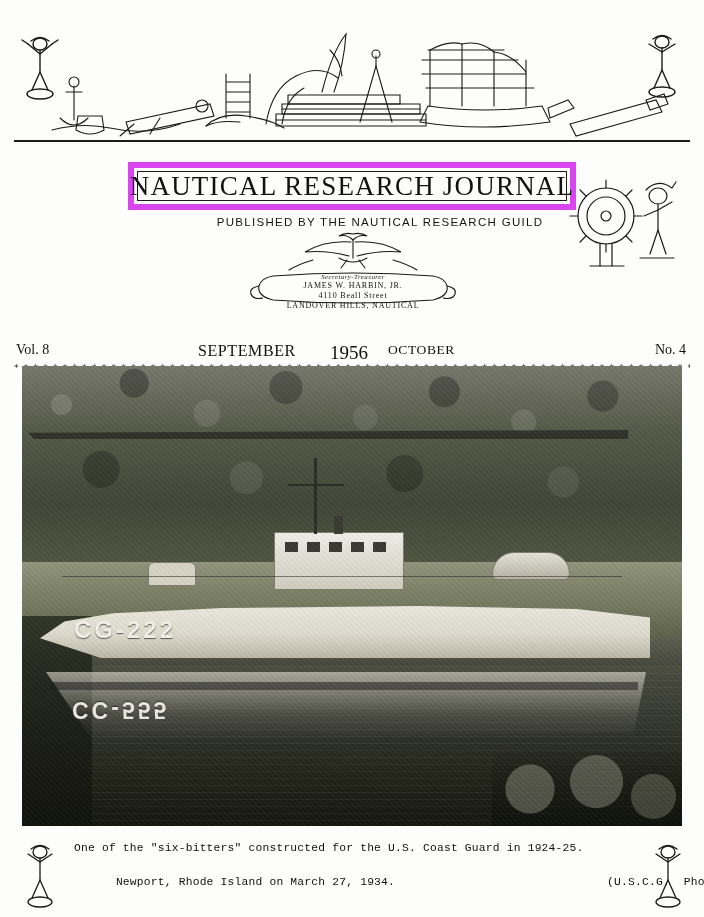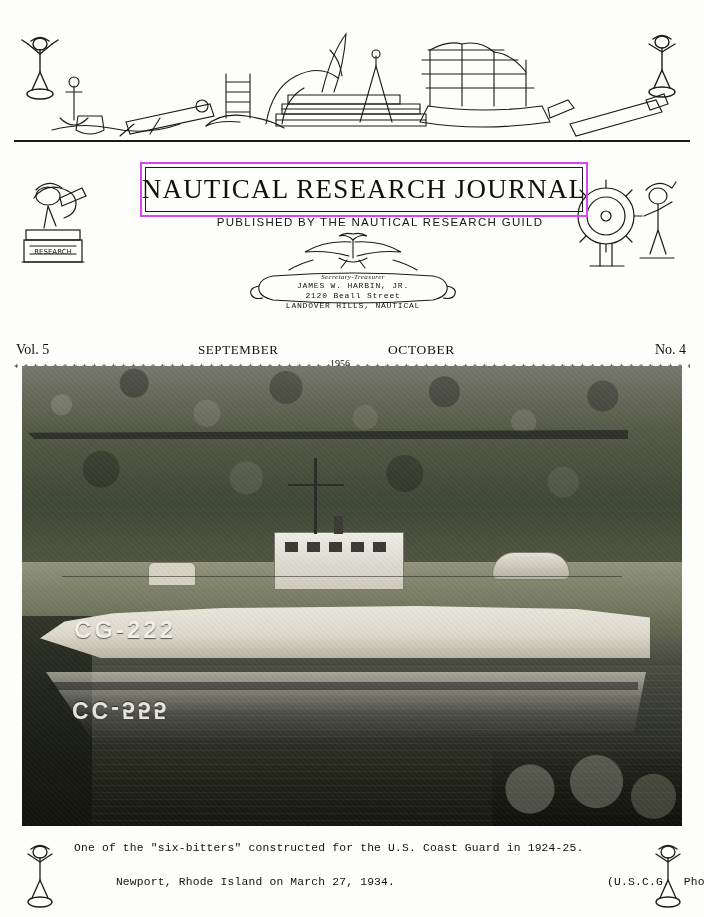--- a/index.html
+++ b/index.html
@@ -50,25 +50,25 @@
   .corner-figure.tl { left: 14px; top: 30px; }
   .corner-figure.tr { left: 636px; top: 28px; }
 
   
   .masthead {
     position: relative;
     height: 190px;
   }
   .title-box {
     position: absolute;
-    left: 140px;
+    left: 128px;
     top: 14px;
     width: 448px;
-    height: 55px;
-    border: 2px solid #d946ef;
+    height: 48px;
+    border: 6px solid #d946ef;
     box-sizing: border-box;
   }
   .title-box-inner {
     position: absolute;
     left: 3px;
     top: 3px;
     right: 3px;
     bottom: 3px;
     border: 1px solid #1a1a1a;
     display: flex;
@@ -105,21 +105,21 @@
   }
   .eagle-art { height: 42px; }
   .sec-label {
     font-size: 7px;
     font-style: italic;
     letter-spacing: 0.4px;
     color: #222;
     margin-top: 1px;
   }
   .addr {
-    font-family: Liberation Mono, monospace;
+    font-family: Liberation Serif, serif;
     font-size: 8px;
     line-height: 10px;
     letter-spacing: 0.8px;
     color: #111;
   }
 
   .scroll-ornament {
     position: absolute;
     left: 243px;
     top: 122px;
@@ -131,22 +131,22 @@
   .side-badge.left { left: 14px; top: 20px; }
   .side-badge.right { left: 566px; top: 22px; }
 
   
   .volume-line {
     position: relative;
     height: 30px;
     font-family: "Liberation Serif", serif;
   }
   .vol { position: absolute; left: 16px; top: 4px; font-size: 14px; }
-  .month1 { position: absolute; left: 198px; top: 4px; font-size: 13px; letter-spacing: 0.6px; }
-  .year { position: absolute; left: 330px; top: 20px; font-size: 10px; }
+  .month1 { position: absolute; left: 198px; top: 4px; font-size: 16px; letter-spacing: 0.6px; }
+  .year { position: absolute; left: 330px; top: 4px; font-size: 19px; }
   .month2 { position: absolute; left: 388px; top: 4px; font-size: 13.5px; letter-spacing: 0.6px; }
   .no { position: absolute; right: 18px; top: 4px; font-size: 14px; }
 
   .star-rule {
     position: absolute;
     left: 14px;
     top: 26px;
     width: 676px;
     height: 8px;
     overflow: hidden;
@@ -436,36 +436,20 @@
           <path d="M252 98 q4 -26 22 -36"></path>
         </g>
       </svg>
     </div>
 
     <div class="banner-rule"></div>
   </div>
 
   <div class="masthead">
 
-    <div class="side-badge left">
-      <svg width="78" height="104" viewBox="0 0 78 104">
-        <g stroke="#1a1a1a" fill="none" stroke-width="1.2" stroke-linecap="round">
-          <path d="M20 30 q10 -14 26 -10 q16 4 16 16 q0 10 -12 14"></path>
-          <ellipse cx="34" cy="28" rx="12" ry="9"></ellipse>
-          <path d="M22 22 q12 -12 26 -2"></path>
-          <path d="M46 30 l22 -10 l4 8 l-24 10 z"></path>
-          <path d="M34 38 l-4 22 M34 38 l8 20"></path>
-          <rect x="12" y="62" width="54" height="10"></rect>
-          <rect x="10" y="72" width="58" height="22"></rect>
-          <path d="M16 78 l46 0 M16 86 l46 0"></path>
-          <path d="M8 94 l62 0"></path>
-        </g>
-        <text x="39" y="86" font-family="DejaVu Sans" font-size="7" text-anchor="middle" fill="#1a1a1a">RESEARCH</text>
-      </svg>
-    </div>
 
     <div class="side-badge right">
       <svg width="118" height="104" viewBox="0 0 118 104">
         <g stroke="#1a1a1a" fill="none" stroke-width="1.2" stroke-linecap="round">
           <circle cx="40" cy="46" r="28"></circle>
           <circle cx="40" cy="46" r="19"></circle>
           <circle cx="40" cy="46" r="5"></circle>
           <path d="M40 18 l0 -8 M40 74 l0 8 M12 46 l-8 0 M68 46 l8 0
                    M20 26 l-6 -6 M60 26 l6 -6 M20 66 l-6 6 M60 66 l6 6"></path>
           <path d="M34 74 l0 22 M46 74 l0 22"></path>
@@ -498,37 +482,37 @@
             <path d="M108 12 q-26 -2 -46 10 q22 -2 44 4"></path>
             <path d="M112 12 q26 -2 46 10 q-22 -2 -44 4"></path>
             <path d="M96 28 q14 8 28 0"></path>
             <path d="M104 30 l-6 8 M116 30 l6 8"></path>
             <path d="M70 30 q-14 4 -24 10 M150 30 q14 4 24 10"></path>
           </g>
         </svg>
       </div>
       <div class="sec-label">Secretary-Treasurer</div>
       <div class="addr nm">JAMES W. HARBIN, JR.</div>
-      <div class="addr">2120 Beall Street</div>
+      <div class="addr">4110 Beall Street</div>
       <div class="addr">LANDOVER HILLS, NAUTICAL</div>
     </div>
 
     <div class="scroll-ornament">
       <svg width="220" height="36" viewBox="0 0 220 36">
         <g stroke="#1a1a1a" fill="none" stroke-width="1.1">
           <path d="M30 6 q80 -6 160 0 q12 2 14 10 q2 10 -14 14 q-80 6 -160 0 q-16 -4 -14 -14 q2 -8 14 -10 z"></path>
           <path d="M16 16 q-10 2 -8 8 q2 6 12 4"></path>
           <path d="M204 16 q10 2 8 8 q-2 6 -12 4"></path>
         </g>
       </svg>
     </div>
   </div>
 
   <div class="volume-line">
-    <div class="vol">Vol. 5</div>
+    <div class="vol">Vol. 8</div>
     <div class="month1">SEPTEMBER</div>
     <div class="year">1956</div>
     <div class="month2">OCTOBER</div>
     <div class="no">No. 4</div>
     <div class="star-rule">* * * * * * * * * * * * * * * * * * * * * * * * * * * * * * * * * * * * * * * * * * * * * * * * * * * * * * * * * * * * * * * * * * * * * * * * * * * * * * * * * * * * * * * * * * * *</div>
   </div>
 
   <div class="photo-wrap">
     <div class="photo">
       <div class="foliage"></div>

